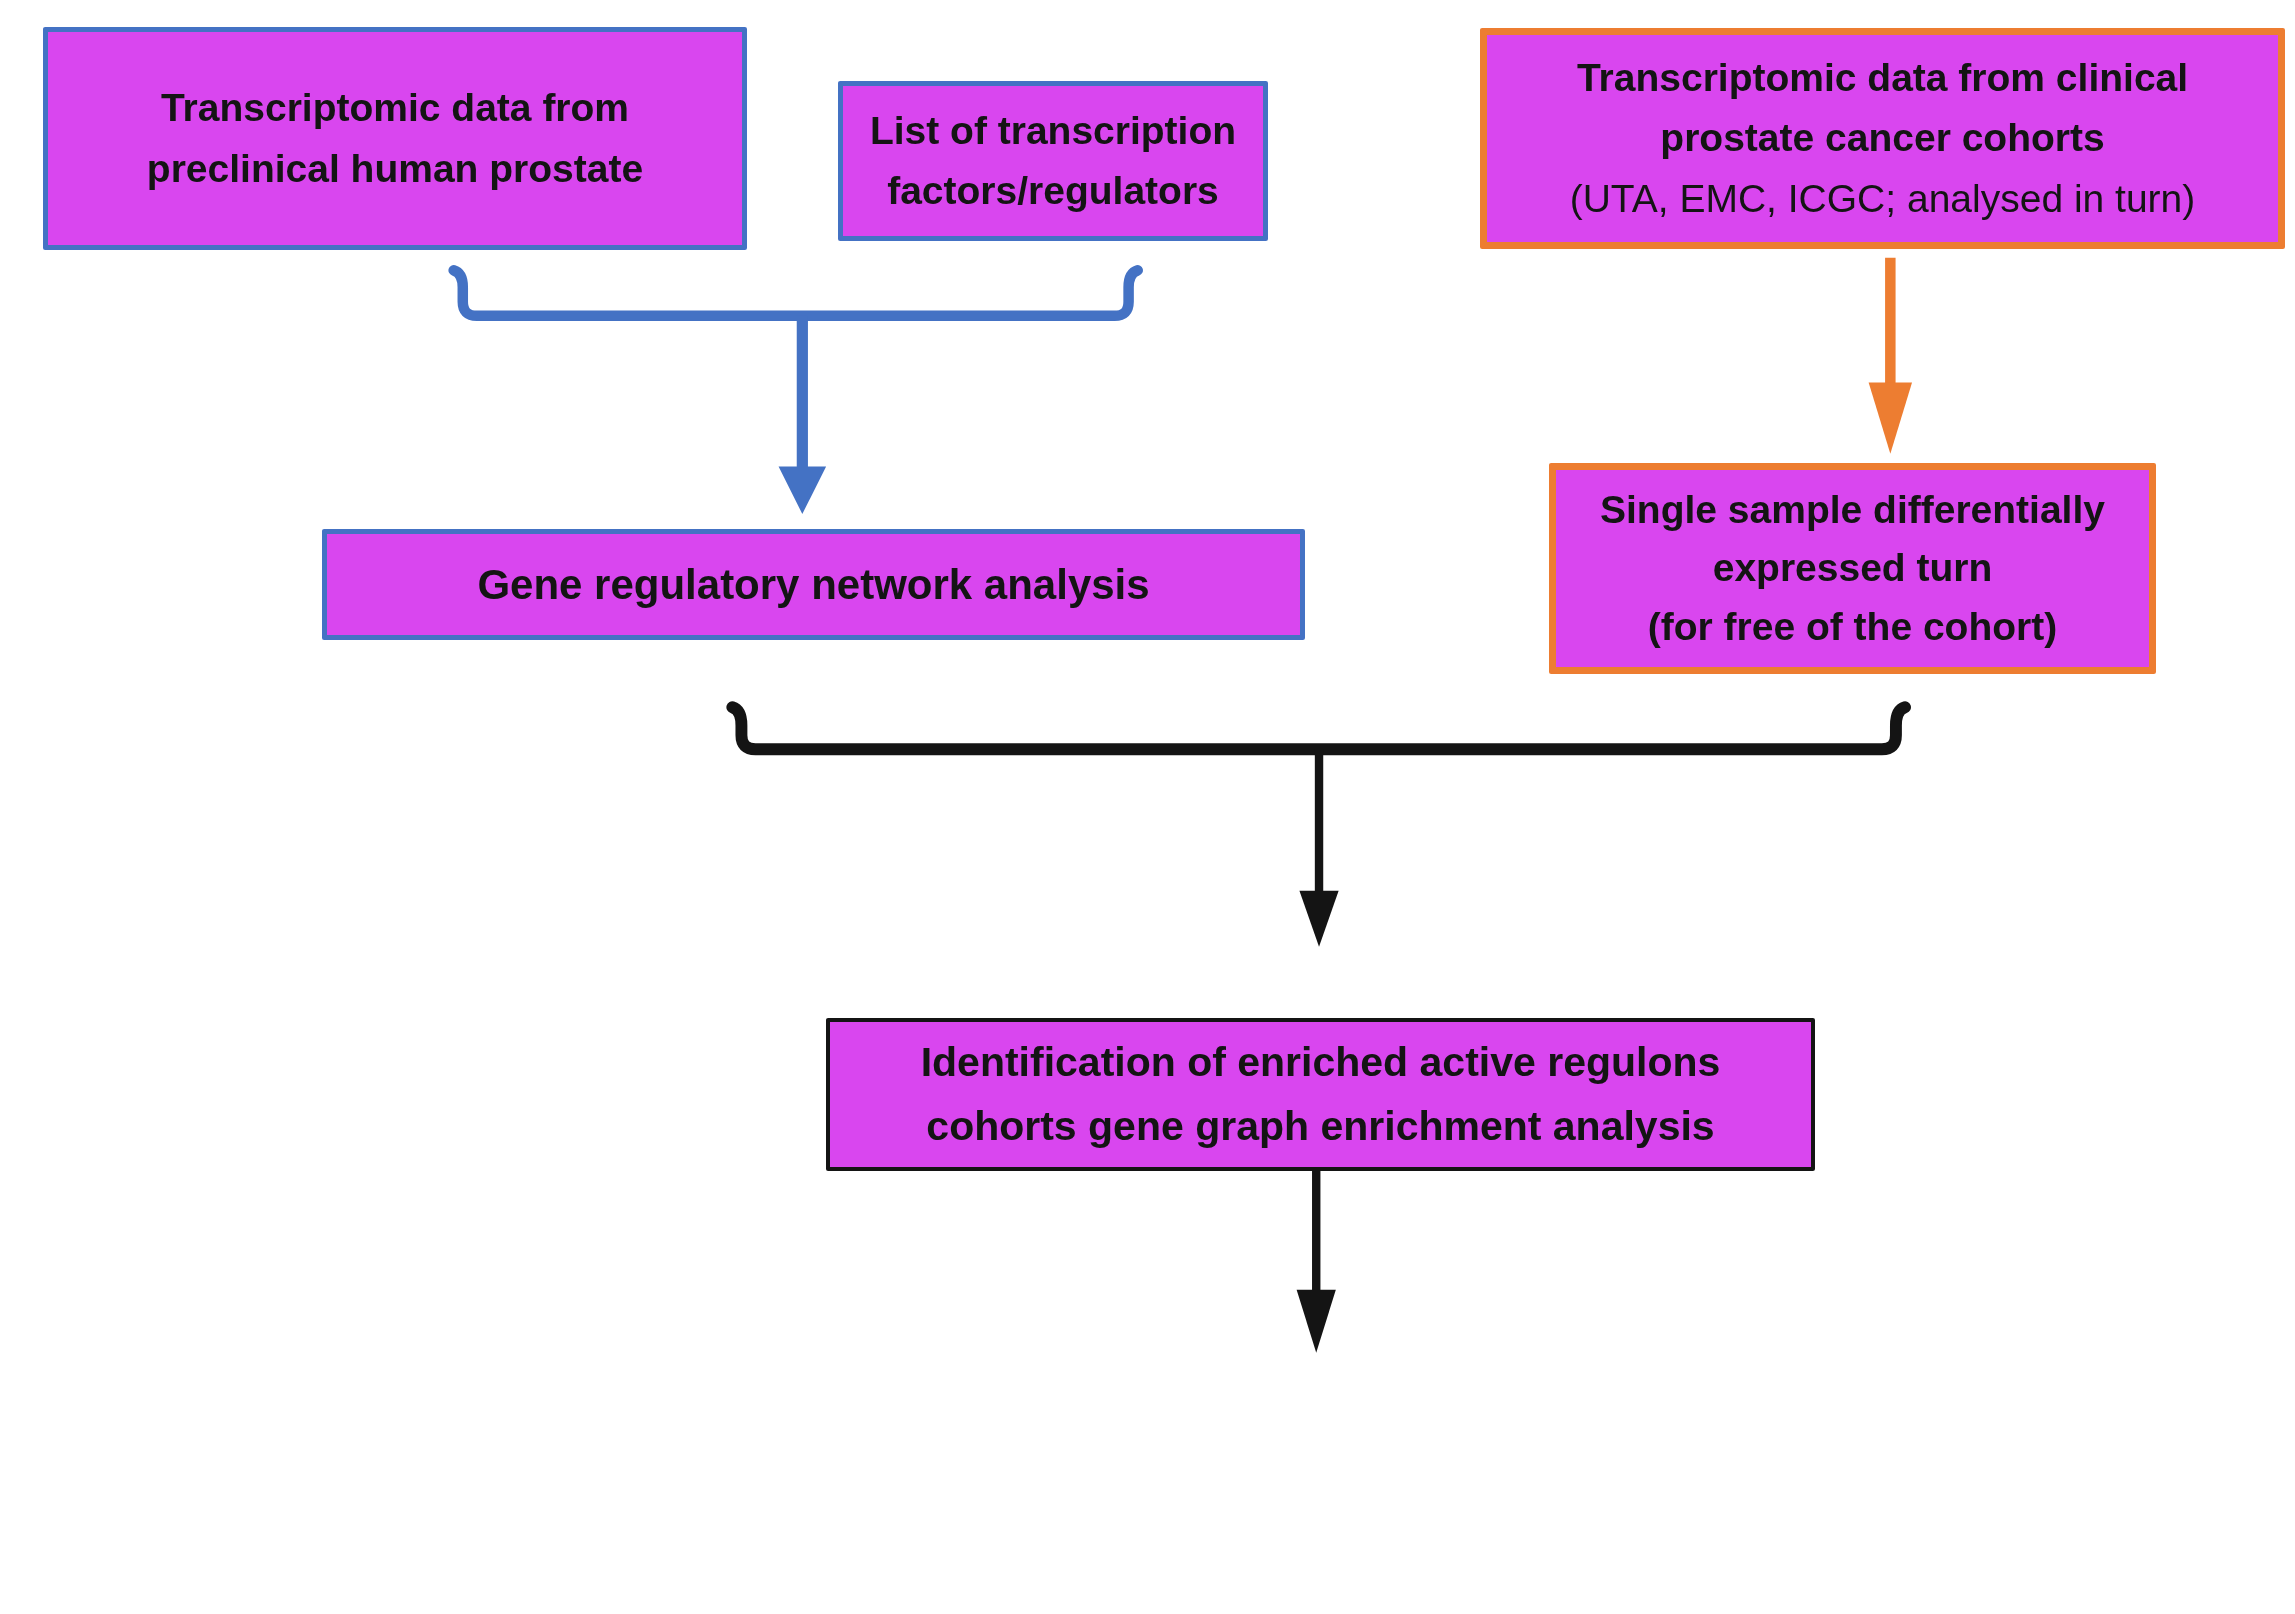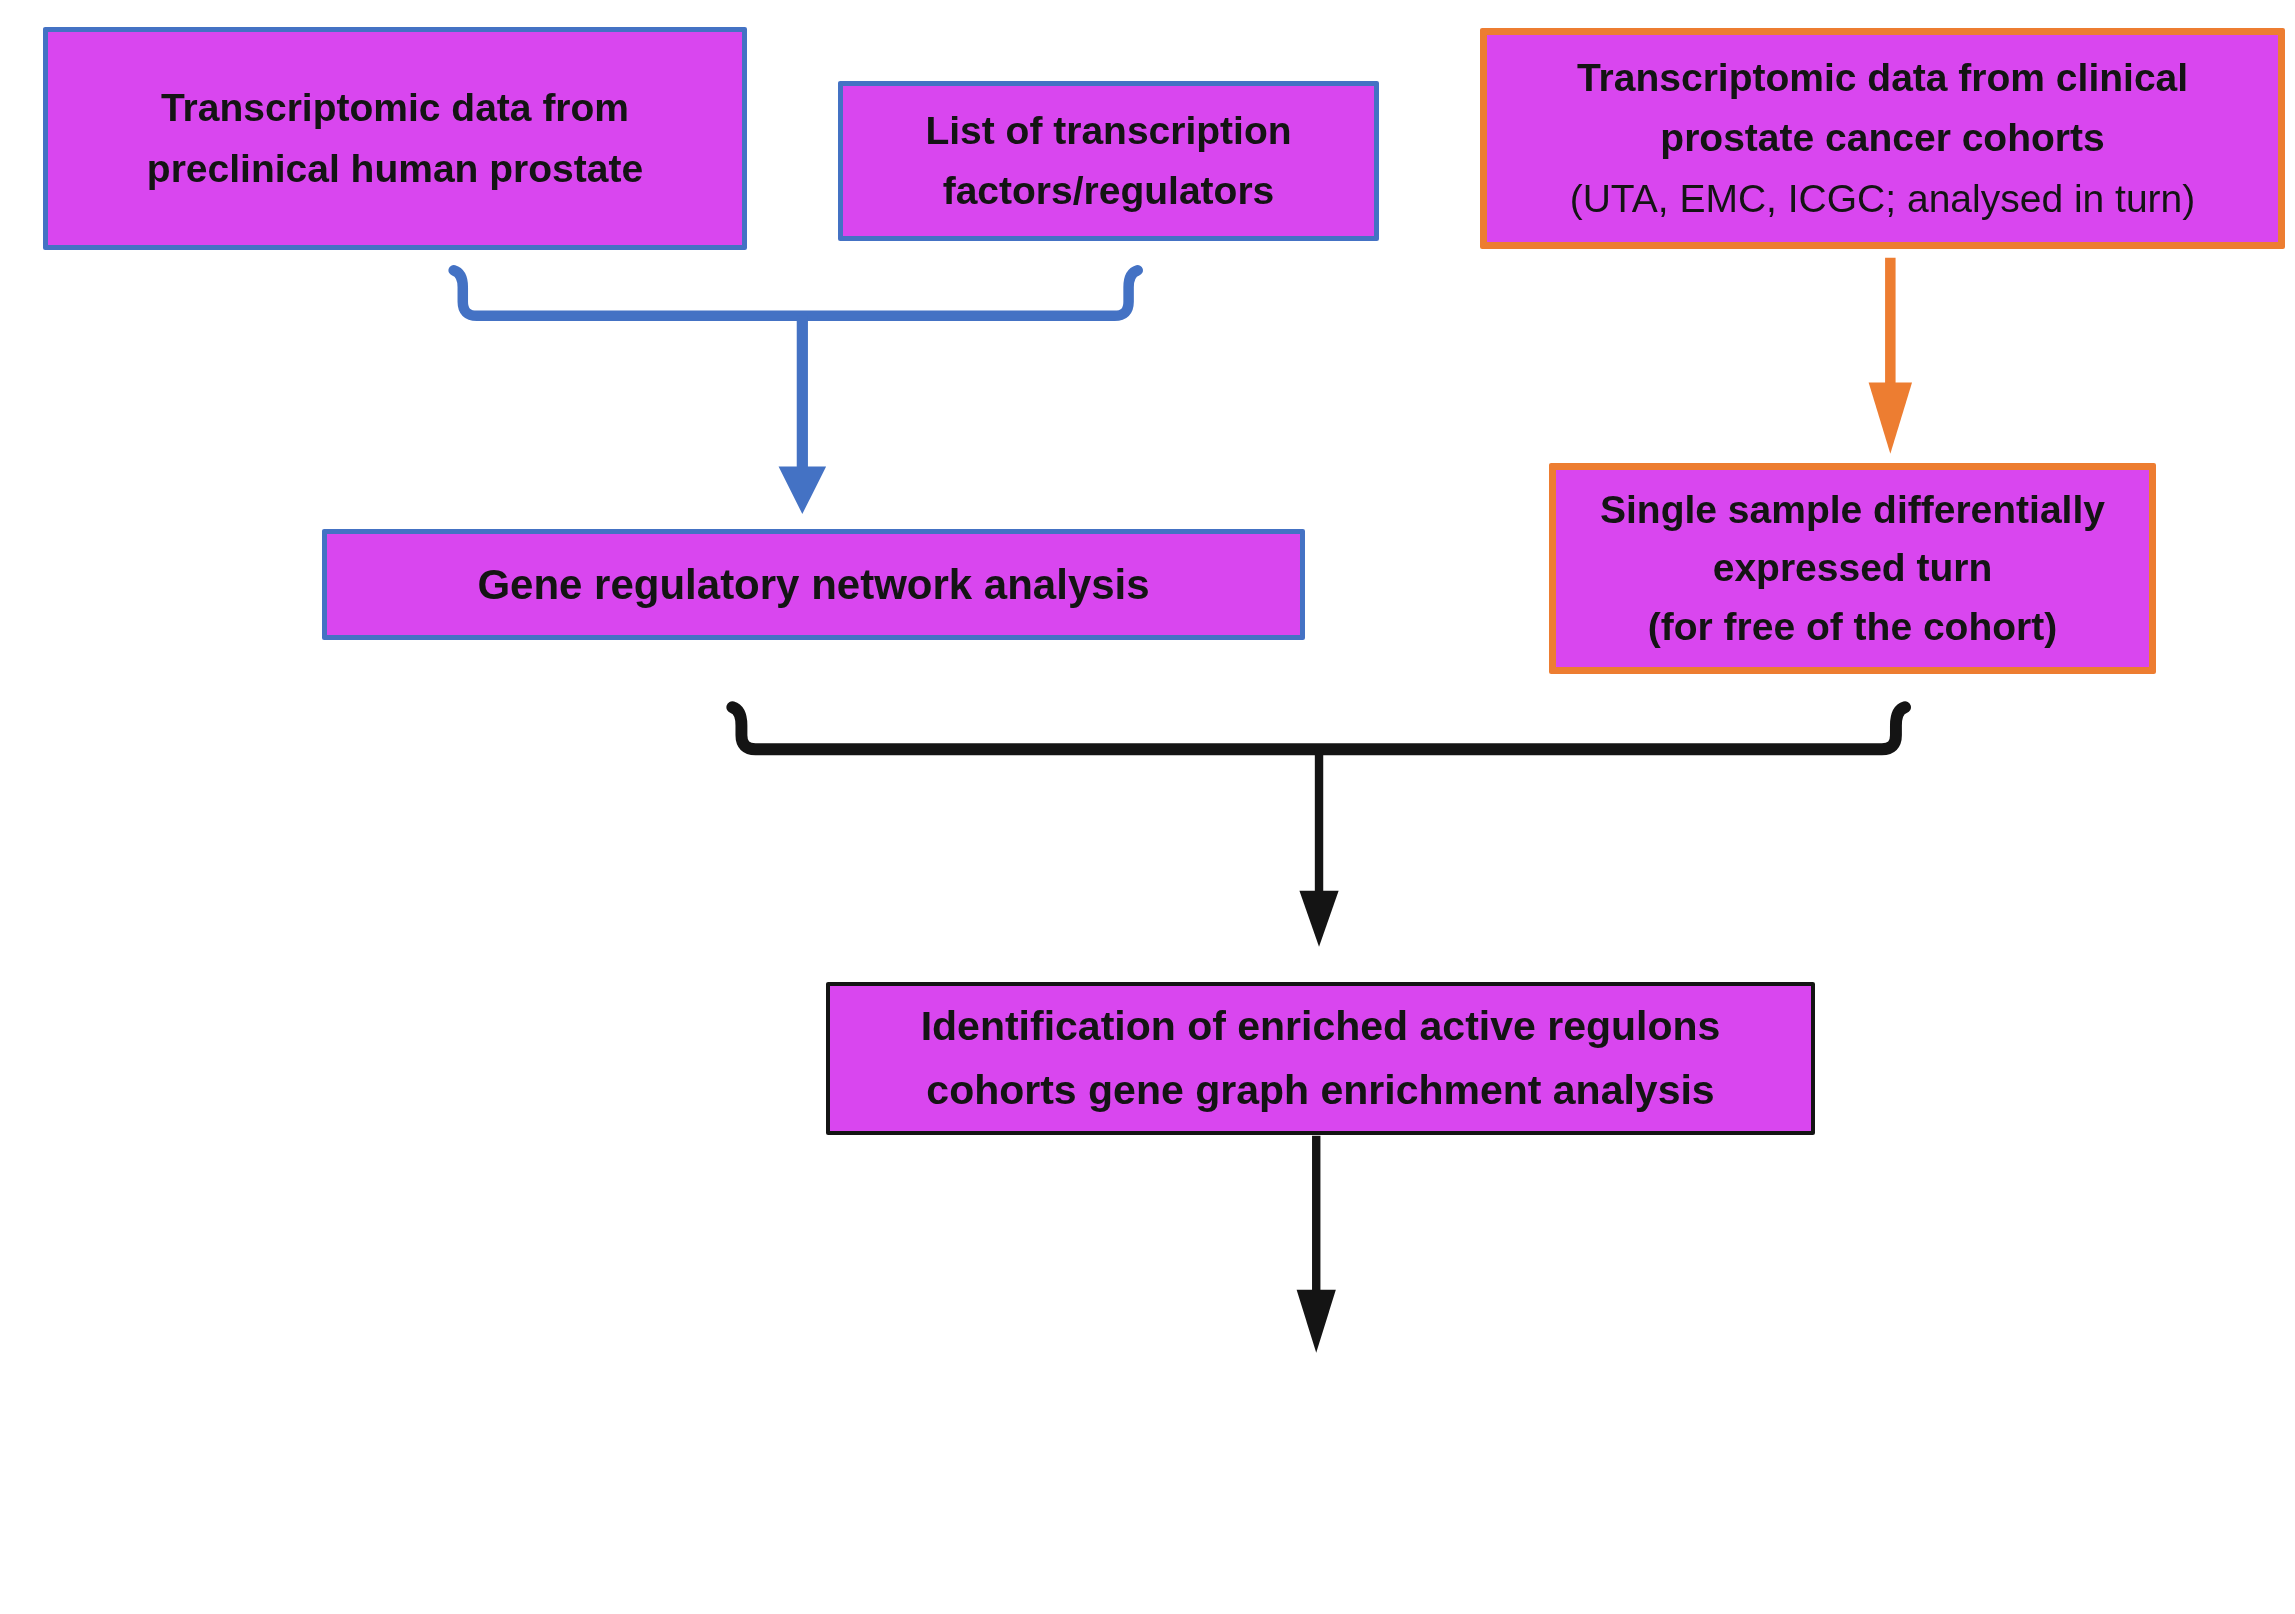--- a/index.html
+++ b/index.html
@@ -18,21 +18,21 @@
   .box {
     position:absolute; box-sizing:border-box; background:#d946ef;
     display:flex; flex-direction:column; justify-content:center; align-items:center;
     text-align:center; font-weight:700; border-radius:2.1px; line-height:1.55;
   }
   .box.blue   { border:5.6px solid var(--blue); }
   .box.orange { border:7px solid var(--orange); }
   .box.black  { border:4.9px solid var(--ink); }
   .line { display:block; white-space:nowrap; }
   .fs56 { font-size:39px; }
-  .fs58 { font-size:41px; }
+  .fs58 { font-size:41px;margin-top:36px; }
   .fs60 { font-size:42px; }
   .note { font-weight:400; font-size:39px; }
   .gene { font-style:italic; }
 </style>
 </head>
 <body>
 
 <div id="stage">
 
   <svg id="connectors" viewBox="0 0 3278 2305" xmlns="http://www.w3.org/2000/svg">
@@ -50,21 +50,21 @@
 
     <line class="stroke-ink" x1="1880" y1="1622" x2="1880" y2="1854" stroke-width="12"></line>
     <polygon class="fill-ink" points="1852,1842 1908,1842 1880,1932"></polygon>
   </svg>
 
   <div class="box blue fs56" style="left:43px; top:27px; width:704px; height:223px;">
     <span class="line">Transcriptomic data from</span>
     <span class="line">preclinical human prostate</span>
   </div>
 
-  <div class="box blue fs56" style="left:838px; top:81px; width:541px; height:160px;">
+  <div class="box blue fs56" style="left:838px; top:81px; width:430px; height:160px;">
     <span class="line">List of transcription</span>
     <span class="line">factors/regulators</span>
   </div>
 
   <div class="box blue fs60" style="left:322px; top:529px; width:983px; height:111px;">
     <span class="line">Gene regulatory network analysis</span>
   </div>
 
   <div class="box orange fs56" style="left:1480px; top:28px; width:805px; height:221px;">
     <span class="line">Transcriptomic data from clinical</span>

